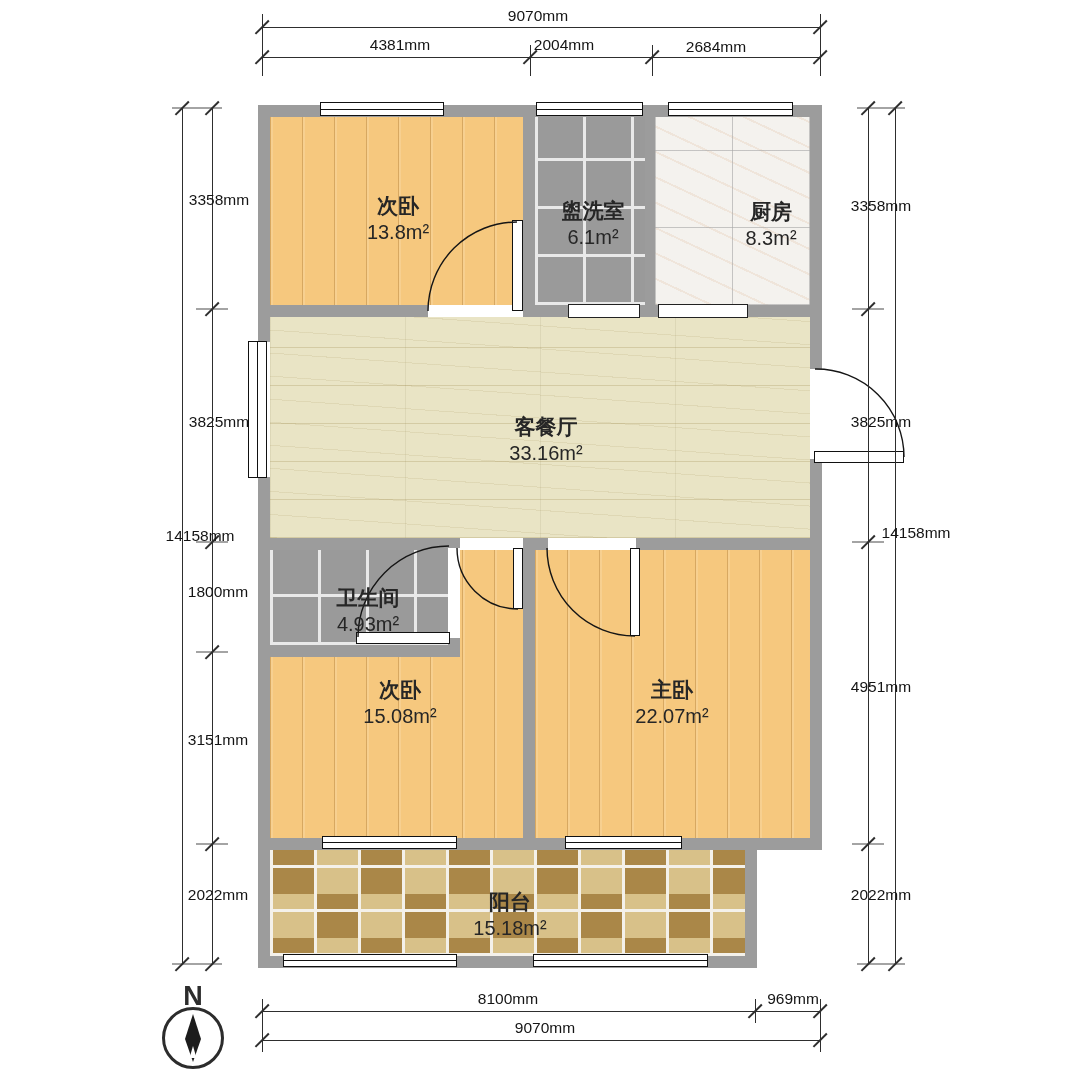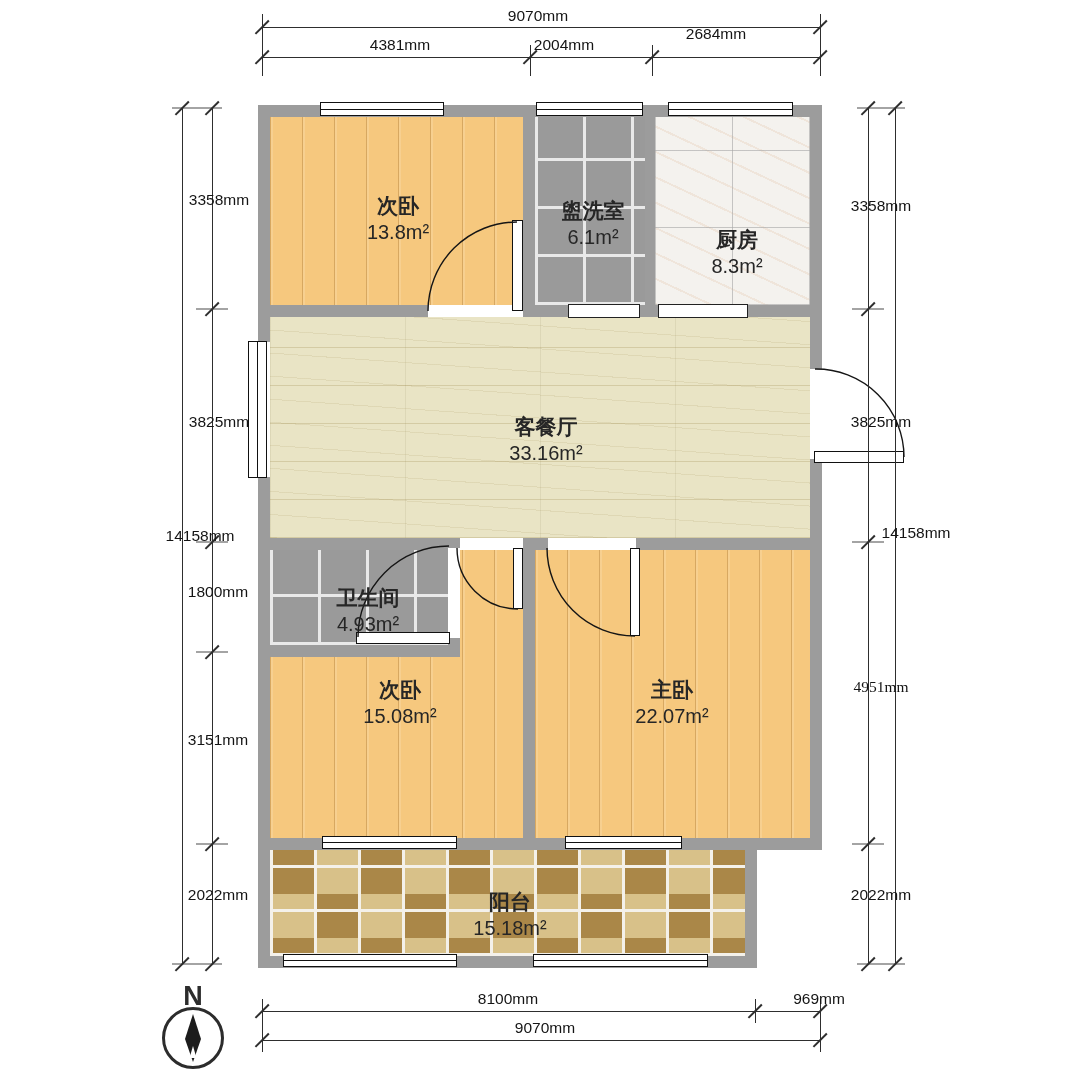--- a/index.html
+++ b/index.html
@@ -115,21 +115,21 @@
   </svg>
 
   <div class="room-label" style="left:398px;top:219px;">
     <span class="rname">次卧</span>
     <span class="rarea">13.8m²</span>
   </div>
   <div class="room-label" style="left:593px;top:224px;">
     <span class="rname">盥洗室</span>
     <span class="rarea">6.1m²</span>
   </div>
-  <div class="room-label" style="left:737px;top:225px;margin-top:28px;">
+  <div class="room-label" style="left:771px;top:225px;">
     <span class="rname">厨房</span>
     <span class="rarea">8.3m²</span>
   </div>
   <div class="room-label" style="left:546px;top:440px;">
     <span class="rname">客餐厅</span>
     <span class="rarea">33.16m²</span>
   </div>
   <div class="room-label" style="left:368px;top:611px;">
     <span class="rname">卫生间</span>
     <span class="rarea">4.93m²</span>
@@ -155,34 +155,34 @@
   <div class="dl" style="left:652px;top:45px;width:1px;height:31px;"></div>
   <div class="tk" style="left:262px;top:27px;"></div>
   <div class="tk" style="left:820px;top:27px;"></div>
   <div class="tk" style="left:262px;top:57px;"></div>
   <div class="tk" style="left:530px;top:57px;"></div>
   <div class="tk" style="left:652px;top:57px;"></div>
   <div class="tk" style="left:820px;top:57px;"></div>
   <div class="dim" style="left:538px;top:16px;">9070mm</div>
   <div class="dim" style="left:400px;top:45px;">4381mm</div>
   <div class="dim" style="left:564px;top:45px;">2004mm</div>
-  <div class="dim" style="left:716px;top:34px;">2684mm</div>
+  <div class="dim" style="left:716px;top:47px;">2684mm</div>
 
   <div class="dl" style="left:262px;top:1011px;width:558px;height:1px;"></div>
   <div class="dl" style="left:262px;top:1040px;width:558px;height:1px;"></div>
   <div class="dl" style="left:262px;top:999px;width:1px;height:53px;"></div>
   <div class="dl" style="left:820px;top:999px;width:1px;height:53px;"></div>
   <div class="dl" style="left:755px;top:999px;width:1px;height:24px;"></div>
   <div class="tk" style="left:262px;top:1011px;"></div>
   <div class="tk" style="left:755px;top:1011px;"></div>
   <div class="tk" style="left:820px;top:1011px;"></div>
   <div class="tk" style="left:262px;top:1040px;"></div>
   <div class="tk" style="left:820px;top:1040px;"></div>
   <div class="dim" style="left:508px;top:999px;">8100mm</div>
-  <div class="dim" style="left:819px;top:999px;">969mm</div>
+  <div class="dim" style="left:793px;top:999px;">969mm</div>
   <div class="dim" style="left:545px;top:1028px;">9070mm</div>
 
   <div class="dl" style="left:182px;top:108px;width:1px;height:856px;"></div>
   <div class="dl" style="left:212px;top:108px;width:1px;height:856px;"></div>
   <div class="gd-h" style="left:197px;top:108px;width:50px;"></div>
   <div class="gd-h" style="left:197px;top:964px;width:50px;"></div>
   <div class="gd-h" style="left:212px;top:309px;width:32px;"></div>
   <div class="gd-h" style="left:212px;top:542px;width:32px;"></div>
   <div class="gd-h" style="left:212px;top:652px;width:32px;"></div>
   <div class="gd-h" style="left:212px;top:844px;width:32px;"></div>
@@ -211,21 +211,21 @@
   <div class="tk" style="left:868px;top:108px;"></div>
   <div class="tk" style="left:868px;top:309px;"></div>
   <div class="tk" style="left:868px;top:542px;"></div>
   <div class="tk" style="left:868px;top:844px;"></div>
   <div class="tk" style="left:868px;top:964px;"></div>
   <div class="tk" style="left:895px;top:108px;"></div>
   <div class="tk" style="left:895px;top:964px;"></div>
   <div class="dim" style="left:881px;top:206px;">3358mm</div>
   <div class="dim" style="left:881px;top:422px;">3825mm</div>
   <div class="dim" style="left:916px;top:533px;">14158mm</div>
-  <div class="dim" style="left:881px;top:687px;font-family:Liberation Serif, serif;">4951mm</div>
+  <div class="dim" style="left:881px;top:687px;">4951mm</div>
   <div class="dim" style="left:881px;top:895px;">2022mm</div>
 
   <div class="compass-n">N</div>
   <div class="compass-circle">
     <svg width="56" height="56" viewBox="0 0 56 56" style="position:absolute;left:0;top:0;">
       <polygon points="28,4 36,29 28,52 20,29" fill="#1c1c1c"></polygon>
       <polygon points="28,36 24.5,48 31.5,48" fill="#ffffff"></polygon>
     </svg>
   </div>
 

